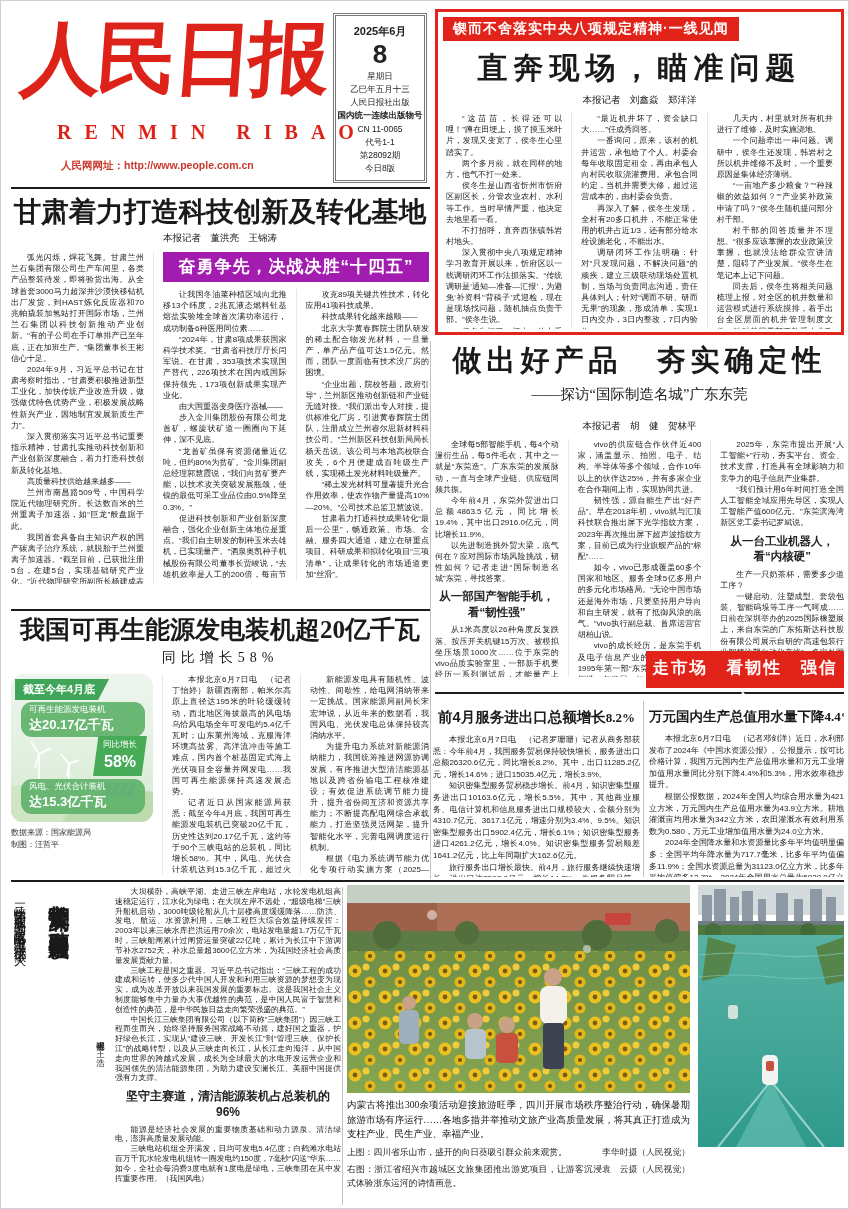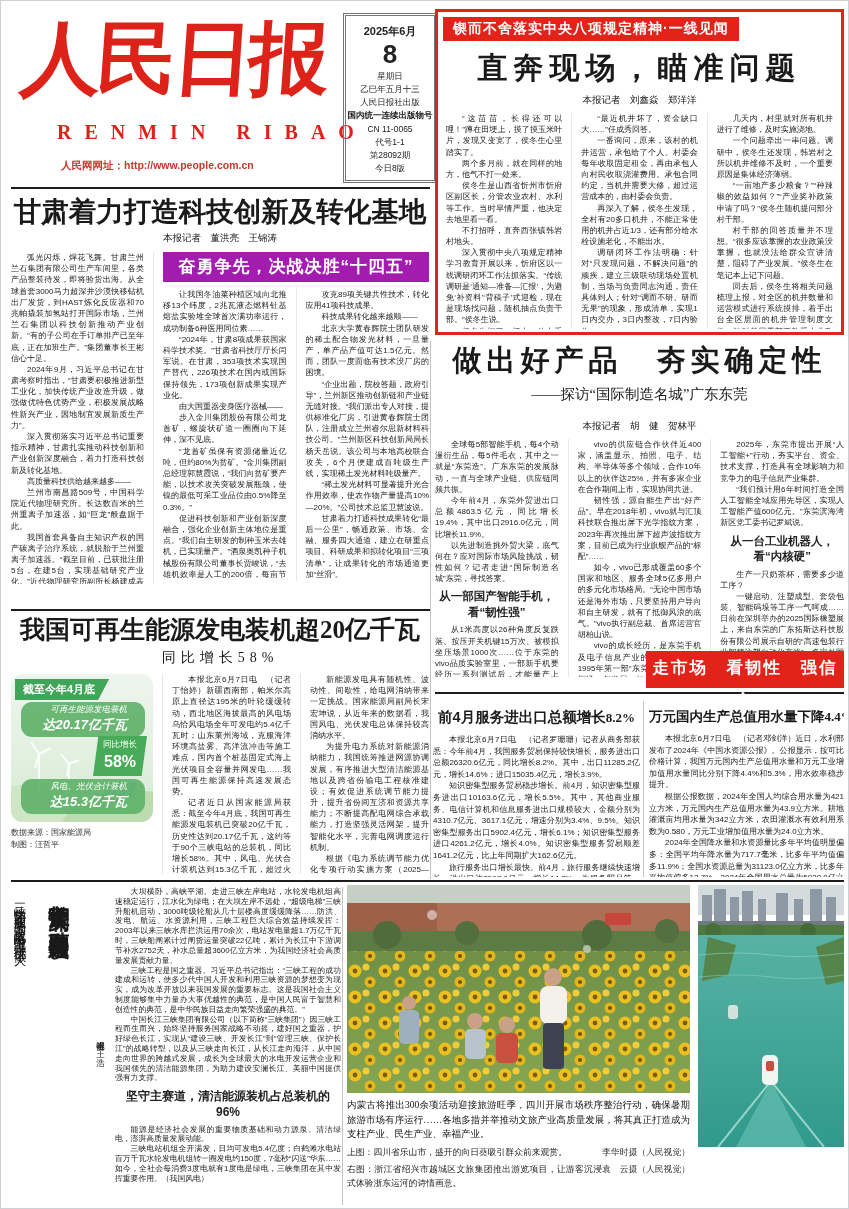--- a/index.html
+++ b/index.html
@@ -9,21 +9,21 @@
   .abs{position:absolute;}
 
   
   .mast-title{left:20px;top:4px;width:310px;height:112px;color:#dd2319;
       font-family:"Liberation Serif","DejaVu Serif",serif;font-weight:900;
       font-size:80px;line-height:108px;letter-spacing:-4px;transform:skewX(-4deg);white-space:nowrap;}
   .mast-latin{left:56px;top:120px;color:#dd2319;font-weight:bold;font-size:20px;letter-spacing:13px;
       font-family:"Liberation Serif","DejaVu Serif",serif;white-space:nowrap;}
   .mast-web{left:60px;top:158px;color:#c8372c;font-weight:bold;font-size:10.5px;}
   .datebox{left:332px;top:12px;width:94px;height:170px;border:3px double #777;box-sizing:border-box;
-      text-align:center;font-size:8.5px;color:#222;padding-top:7px;line-height:1.55;margin-left:10px;}
+      text-align:center;font-size:8.5px;color:#222;padding-top:7px;line-height:1.55;}
   .db-month{font-size:11px;font-weight:bold;}
   .db-day{font-size:26px;font-weight:bold;line-height:1.15;}
   .db-small{font-size:8.5px;}
   .rule{background:#1c1c1c;}
   .vrule{background:#c3c3c3;}
 
   
   .para{text-indent:2em;margin:0;}
   .bodytxt{font-size:8px;line-height:1.4;text-align:justify;color:#222;}
   .cols{display:flex;overflow:hidden;}
@@ -68,21 +68,21 @@
   .rn-subhead{text-align:center;font-size:14px;letter-spacing:5px;margin-top:3px;
       font-family:"Liberation Serif","DejaVu Serif",serif;}
   .rn-body{display:flex;margin-top:7px;height:200px;overflow:hidden;}
   .rn-info{width:142px;flex:0 0 auto;}
   .rn-col{flex:1 1 0;min-width:0;overflow:hidden;margin-left:9px;border-left:1px solid #e7e7e7;padding-left:9px;}
   .infog{position:relative;height:148px;background:linear-gradient(180deg,#edf5ee 0%,#e2f0e0 55%,#d3e8cf 100%);
       overflow:hidden;border-radius:12px;}
   .infog-asof{position:absolute;left:4px;top:5px;background:#3fa558;color:#fff;font-weight:bold;
       font-size:11px;padding:3px 14px 3px 8px;clip-path:polygon(0 0,100% 0,88% 100%,0 100%);}
   .infog-pill{position:absolute;left:10px;right:8px;background:rgba(95,178,106,.92);color:#fff;
-      border-radius:11px;text-align:right;padding:2px 18px 3px;font-style:italic;}
+      border-radius:11px;text-align:left;padding:2px 8px 3px;}
   .infog-pill .lbl{font-size:8.5px;}
   .infog-pill .val{font-size:13px;font-weight:bold;}
   .p1{top:28px;}
   .p2{bottom:8px;}
   .infog-growth{position:absolute;right:6px;top:62px;background:#47ab57;color:#fff;text-align:center;
       padding:3px 10px;clip-path:polygon(10% 0,100% 0,90% 100%,0 100%);}
   .infog-growth .g1{font-size:8.5px;}
   .infog-growth .g2{font-size:16px;font-weight:bold;}
   .infog-src{font-size:8px;color:#333;margin-top:5px;line-height:1.5;}
 

